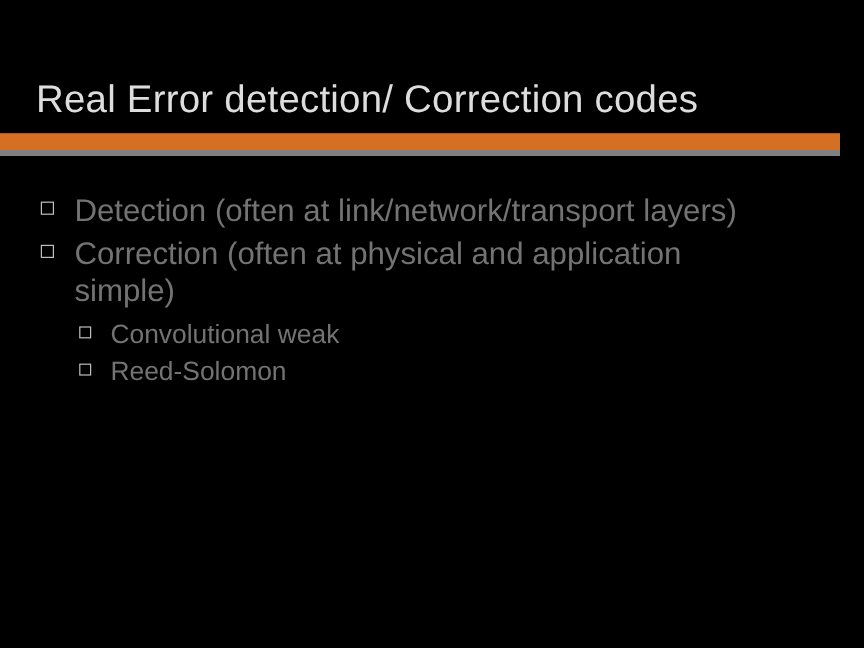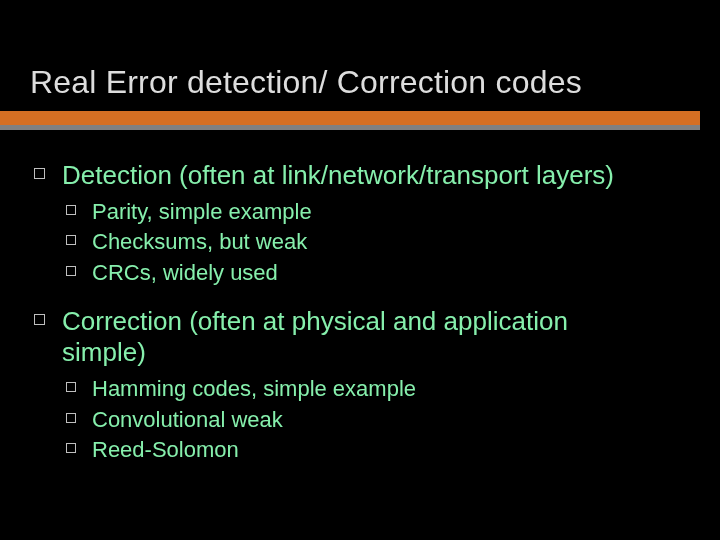--- a/index.html
+++ b/index.html
@@ -30,21 +30,21 @@
     background: #d56f23;
     width: 100%;
   }
   .bar-gray {
     height: 5px;
     background: #808080;
     width: 100%;
   }
   .content {
     padding: 30px 44px 0 62px;
-    color: #86efac;
+    color: #737373;
   }
   .lvl1 {
     font-size: 26px;
     line-height: 1.22;
     margin-bottom: 4px;
     position: relative;
   }
   .lvl1 .bullet {
     position: absolute;
     left: -28px;
@@ -80,44 +80,26 @@
   <div class="title">Real Error detection/ Correction codes</div>
   <div class="bar-orange"></div>
   <div class="bar-gray"></div>
 
   <div class="content">
 
     <div class="lvl1">
       <span class="bullet"></span>
       <span>Detection (often at link/network/transport layers)</span>
     </div>
-    <div class="sub">
-      <div class="lvl2">
-        <span class="bullet"></span>
-        <span>Parity, simple example</span>
-      </div>
-      <div class="lvl2">
-        <span class="bullet"></span>
-        <span>Checksums, but weak</span>
-      </div>
-      <div class="lvl2">
-        <span class="bullet"></span>
-        <span>CRCs, widely used</span>
-      </div>
-    </div>
 
     <div class="lvl1">
       <span class="bullet"></span>
       <span>Correction (often at physical and application simple)</span>
     </div>
     <div class="sub">
-      <div class="lvl2">
-        <span class="bullet"></span>
-        <span>Hamming codes, simple example</span>
-      </div>
       <div class="lvl2">
         <span class="bullet"></span>
         <span>Convolutional weak</span>
       </div>
       <div class="lvl2">
         <span class="bullet"></span>
         <span>Reed-Solomon</span>
       </div>
     </div>
 

